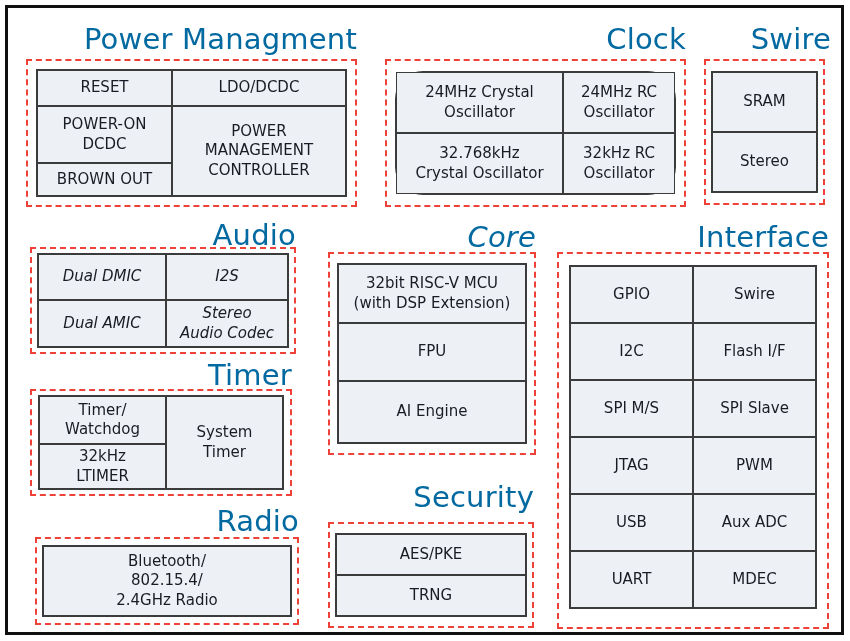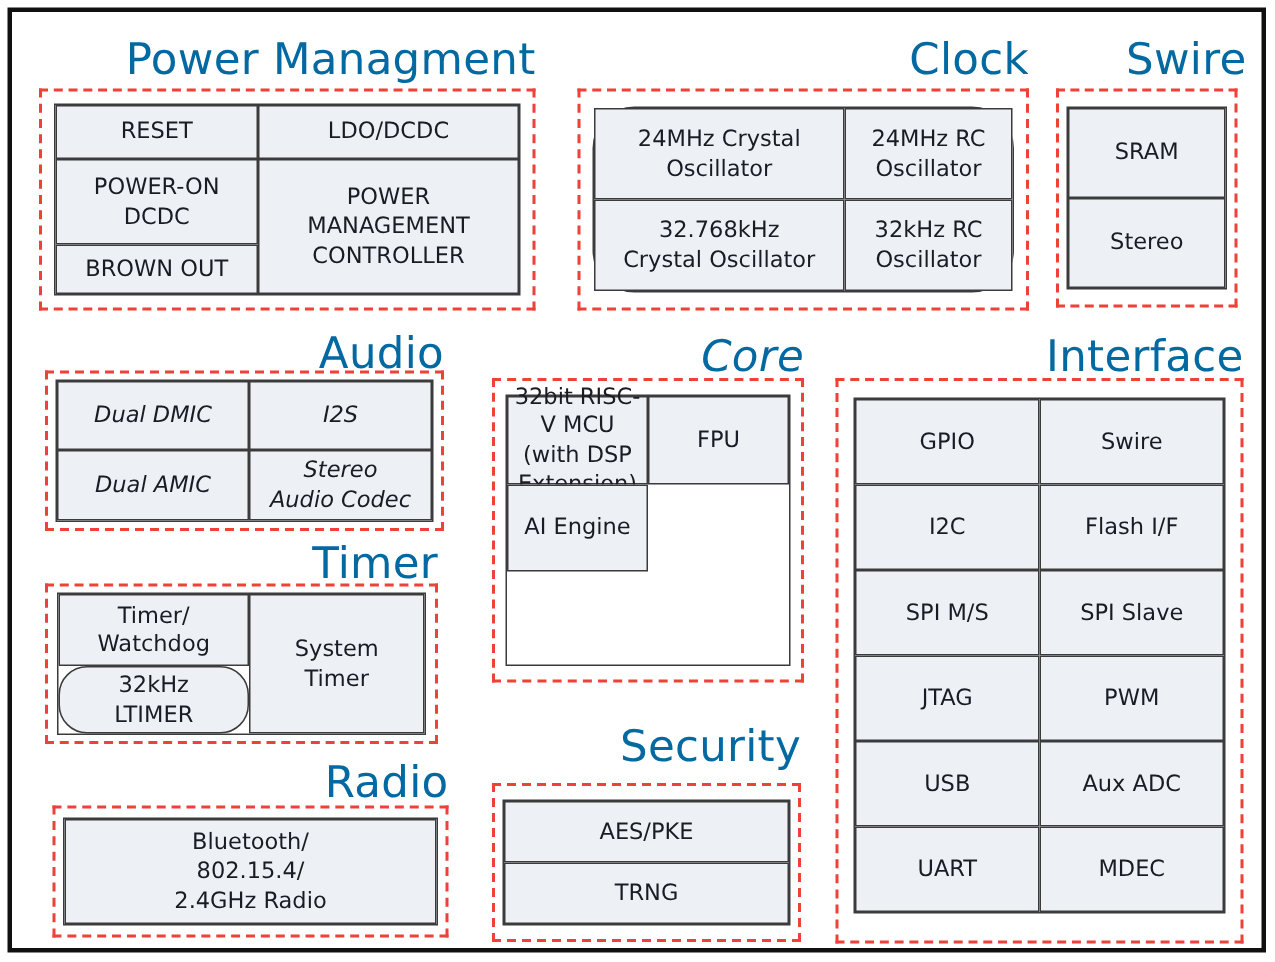--- a/index.html
+++ b/index.html
@@ -116,21 +116,21 @@
         <div class="cell">Dual AMIC</div>
         <div class="cell">Stereo
 Audio Codec</div>
       </div>
     </div>
   </div>
 
   <div class="sec">
     <div class="sec-title" style="left:328px; top:222px; width:208px;font-style:italic;">Core</div>
     <div class="dashed-box" style="left:328px; top:252px; width:208px; height:203px; padding:9px 7px;">
-      <div class="tbl" style="grid-template-columns:1fr 1fr; grid-template-rows:59px 58px 62px;">
+      <div class="tbl" style="grid-template-columns:1fr; grid-template-rows:59px 58px 62px;">
         <div class="cell">32bit RISC-V MCU
 (with DSP Extension)</div>
         <div class="cell">FPU</div>
         <div class="cell">AI Engine</div>
       </div>
     </div>
   </div>
 
   <div class="sec">
     <div class="sec-title" style="left:557px; top:222px; width:272px;">Interface</div>
@@ -153,21 +153,21 @@
   </div>
 
   <div class="sec">
     <div class="sec-title" style="left:30px; top:360px; width:262px;">Timer</div>
     <div class="dashed-box" style="left:30px; top:389px; width:262px; height:107px; padding:4px 6px;">
       <div class="tbl" style="grid-template-columns:127px 1fr; grid-template-rows:48px 45px;">
         <div class="cell" style="grid-column:1; grid-row:1;">Timer/
 Watchdog</div>
         <div class="cell" style="grid-column:2; grid-row:1 / span 2;">System
 Timer</div>
-        <div class="cell" style="grid-column:1; grid-row:2;border-radius:19px;">32kHz
+        <div class="cell" style="grid-column:1; grid-row:2;">32kHz
 LTIMER</div>
       </div>
     </div>
   </div>
 
   <div class="sec">
     <div class="sec-title" style="left:328px; top:482px; width:206px;">Security</div>
     <div class="dashed-box" style="left:328px; top:522px; width:206px; height:106px; padding:9px 5px;">
       <div class="tbl" style="grid-template-columns:1fr; grid-template-rows:41px 41px;">
         <div class="cell">AES/PKE</div>

